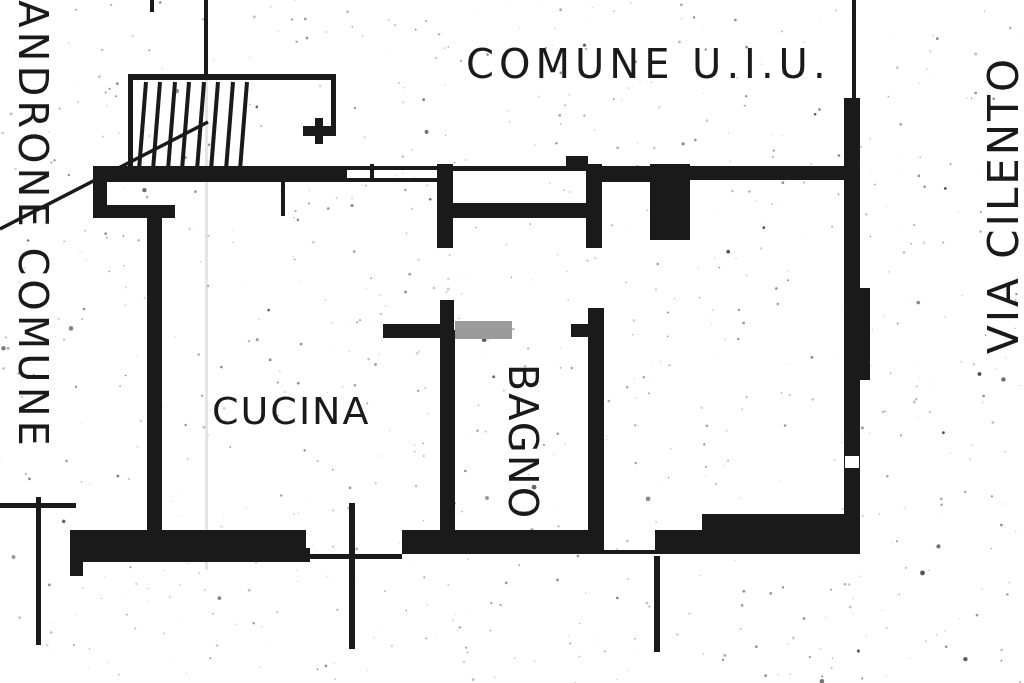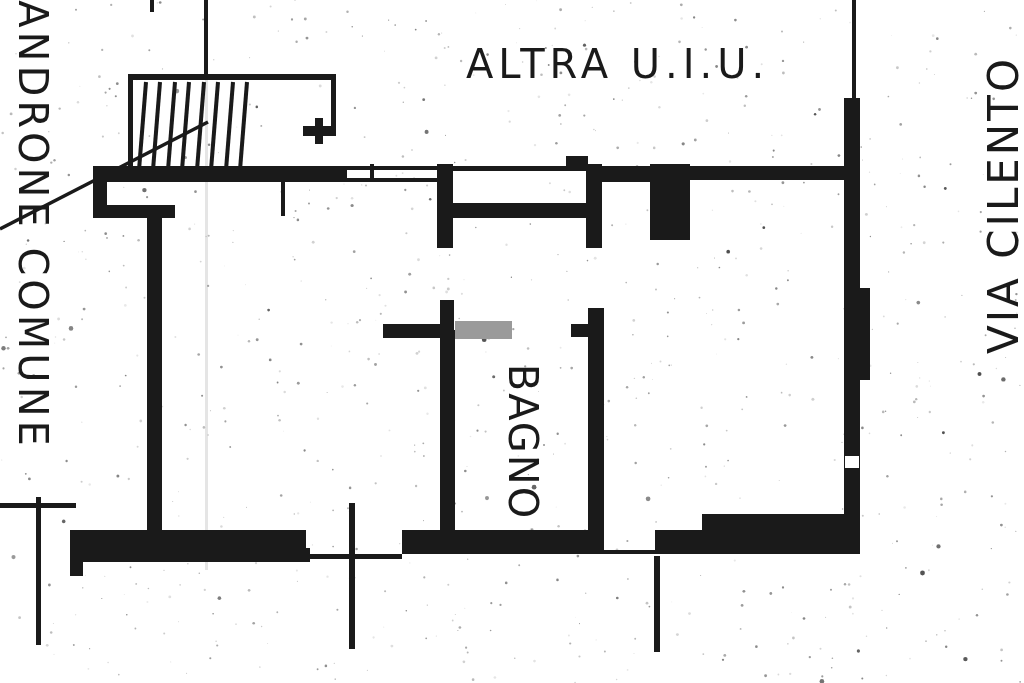--- a/index.html
+++ b/index.html
@@ -969,22 +969,23 @@
     <rect x="845" y="456" width="14" height="12" fill="var(--paper)"></rect>
 
     <g fill="var(--ink)">
       <rect x="349" y="503" width="6" height="146"></rect>
       <rect x="654" y="556" width="6" height="96"></rect>
       <rect x="0" y="503" width="76" height="5"></rect>
       <rect x="36" y="497" width="5" height="148"></rect>
     </g>
   </svg>
 
-  <div class="lbl lbl-altra">ALTRA U.I.U.</div>
-
+  <div class="lbl lbl-altra">COMUNE U.I.U.</div>
+
+  <div class="lbl lbl-cucina">CUCINA</div>
 
   <div class="lbl rot-cw lbl-bagno">BAGNO</div>
 
   <div class="lbl rot-cw lbl-androne">ANDRONE COMUNE</div>
 
   <div class="lbl rot-ccw lbl-via">VIA CILENTO</div>
 
 </div>
 
 </body></html>

